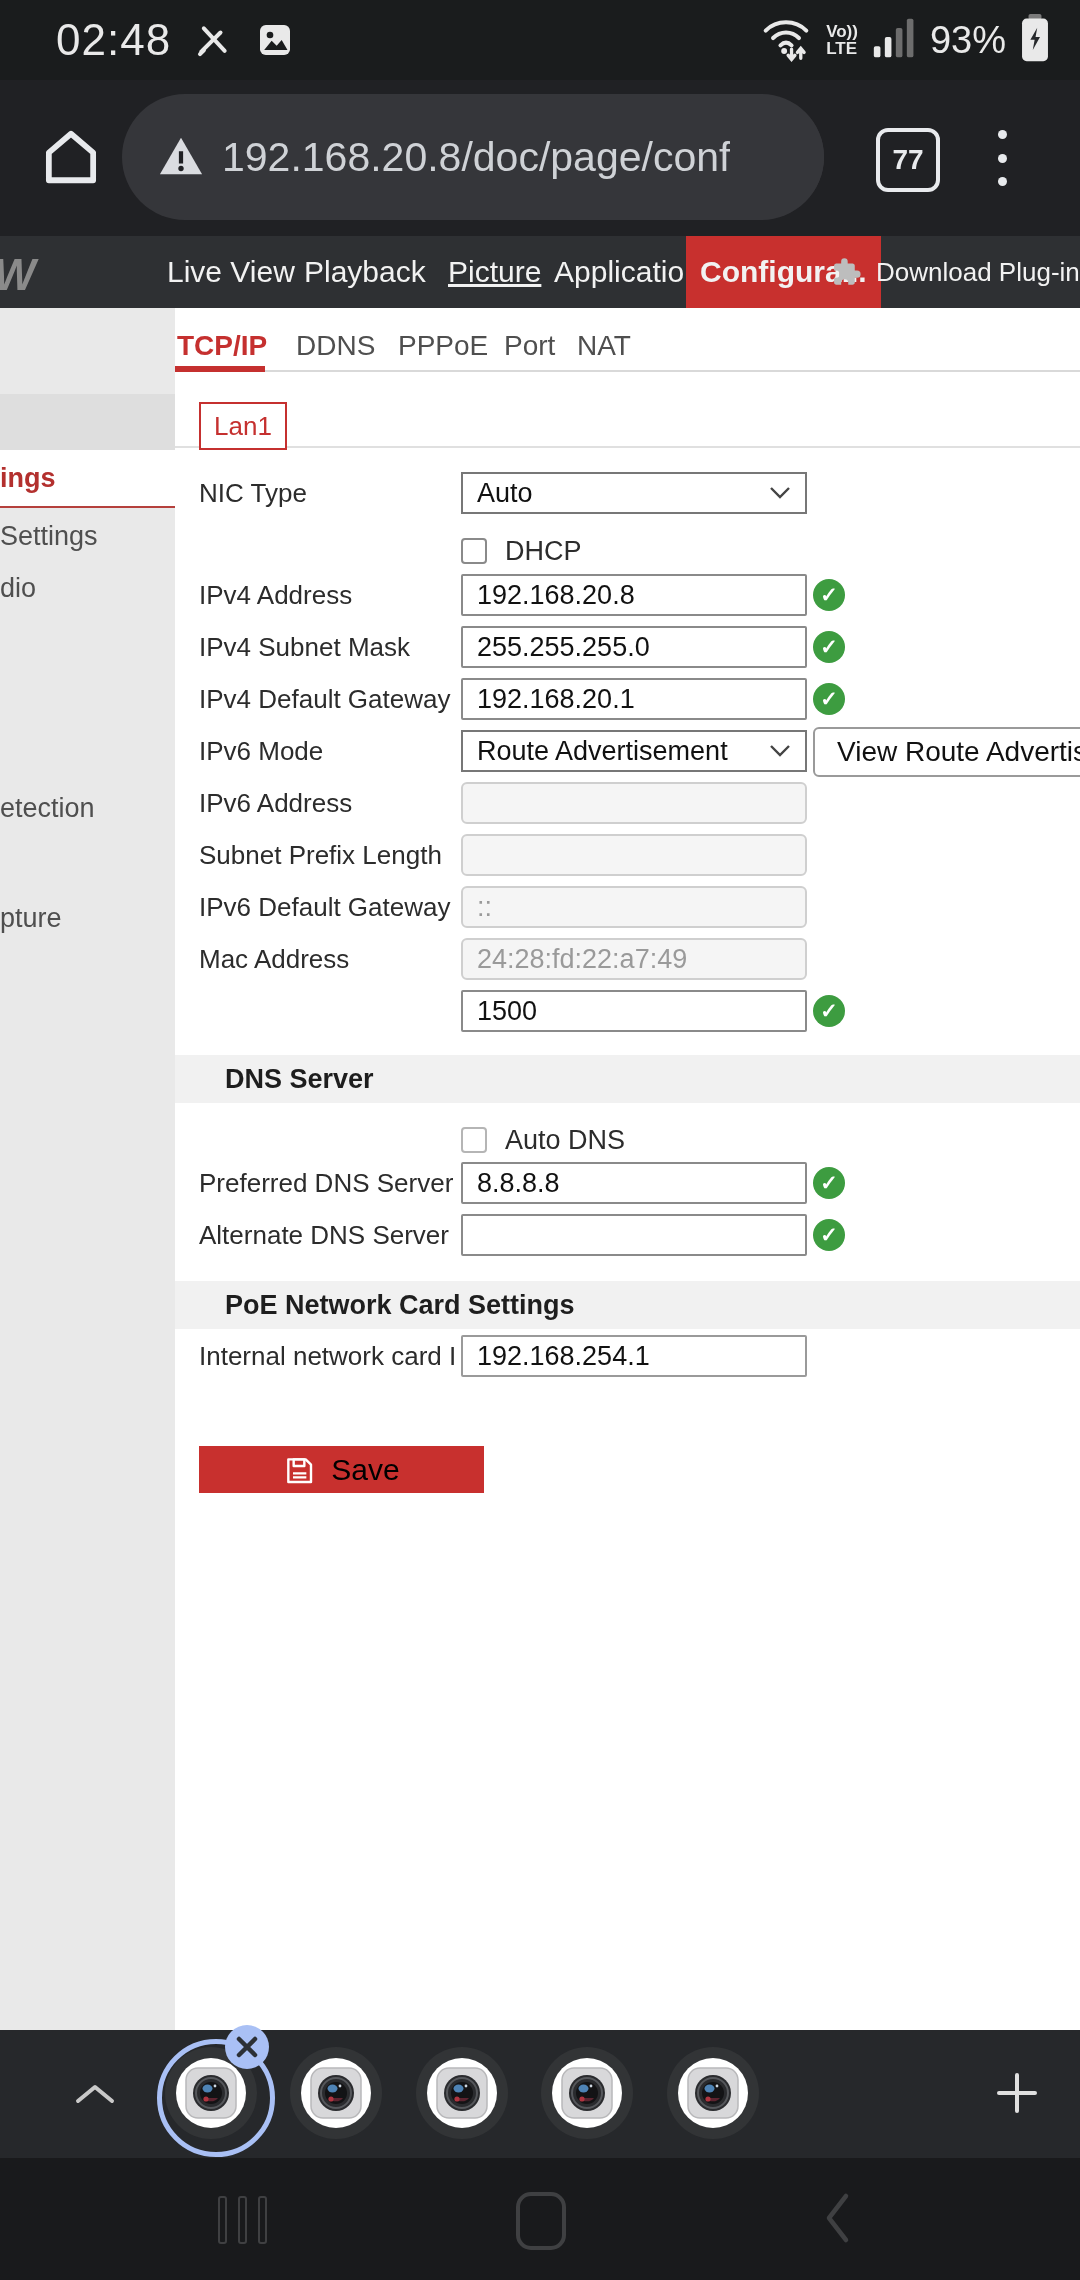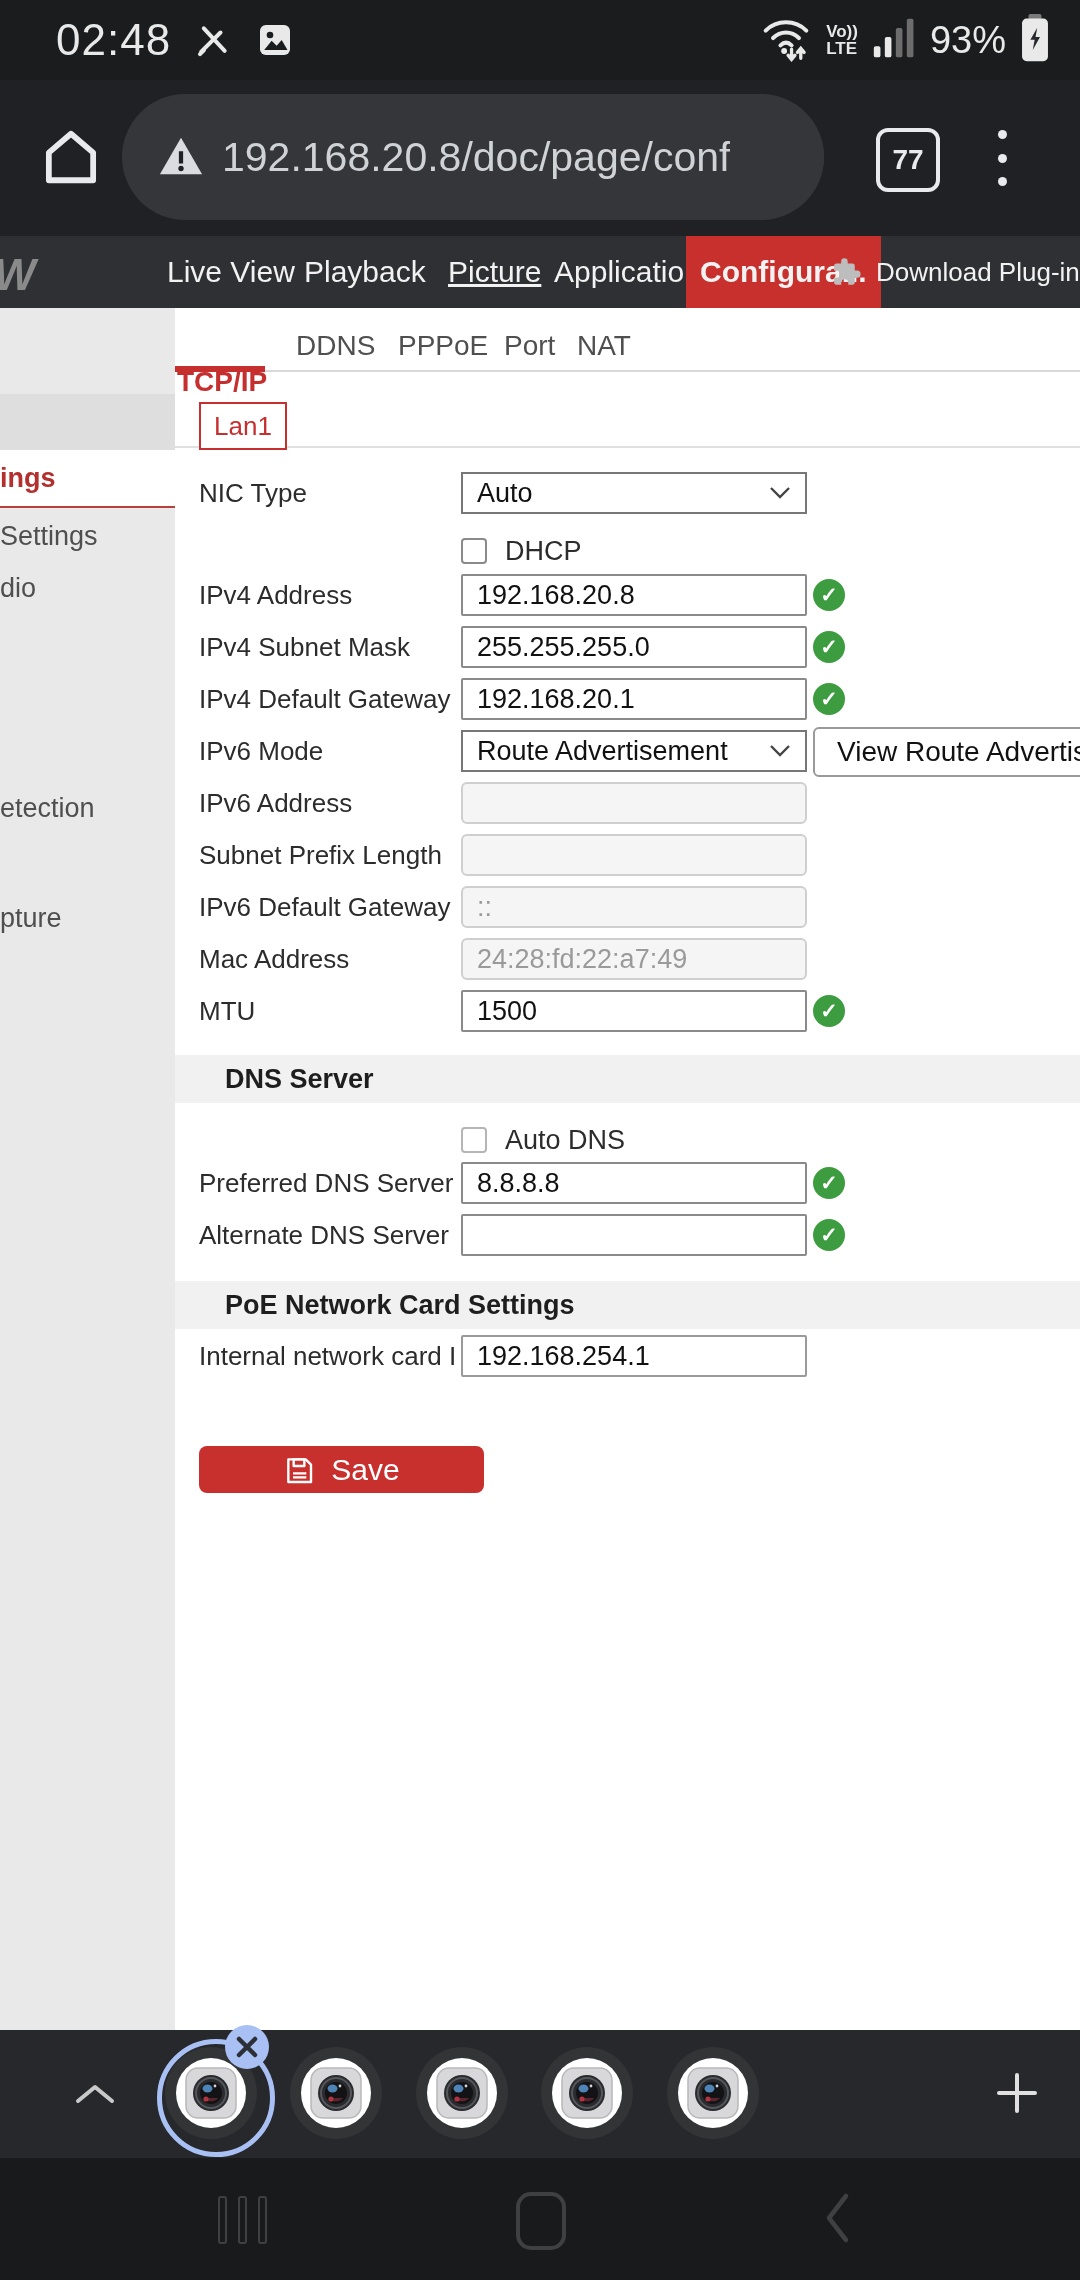--- a/index.html
+++ b/index.html
@@ -73,22 +73,22 @@
   .cbx.light{border-color:#b5b5b5;}
   .cbx-row{display:flex;align-items:center;gap:18px;position:absolute;left:461px;top:0;height:42px;}
   .cbx-label{font-size:27px;color:#2c2c2c;}
   .section-band{position:absolute;left:175px;width:905px;height:48px;background:#f1f1f1;
                 display:flex;align-items:center;}
   .section-band b{margin-left:50px;font-size:27px;color:#1e1e1e;}
   .view-route-btn{position:absolute;left:813px;top:-3px;width:300px;height:46px;background:#fff;
                   border:2px solid #9a9a9a;border-radius:6px;display:flex;align-items:center;
                   font-size:28px;color:#111;padding-left:22px;white-space:nowrap;overflow:hidden;}
   .save-btn{position:absolute;left:199px;top:1446px;width:285px;height:47px;background:#c8302e;border:none;
-            border-radius:8px;display:flex;align-items:center;justify-content:center;gap:16px;
-            color:#ffffff;font-size:30px;font-family:"Liberation Sans",sans-serif;cursor:pointer;}
+            border-radius:0;display:flex;align-items:center;justify-content:center;gap:16px;
+            color:#000000;font-size:30px;font-family:"Liberation Sans",sans-serif;cursor:pointer;}
   
   .edge-toolbar{position:absolute;left:0;top:2030px;width:1080px;height:128px;background:#26282b;}
   .chev-up{position:absolute;left:72px;top:2082px;}
   .cam{position:absolute;top:2047px;width:92px;height:92px;border-radius:50%;background:#323436;
        display:flex;align-items:center;justify-content:center;}
   .cam-circle{width:70px;height:70px;border-radius:50%;background:#fff;display:flex;align-items:center;justify-content:center;}
   .sel-ring{position:absolute;left:157px;top:2039px;width:108px;height:108px;border:5px solid #a9c0f5;border-radius:50%;}
   .x-badge{position:absolute;left:225px;top:2025px;width:44px;height:44px;border-radius:50%;background:#a9c0f5;
            display:flex;align-items:center;justify-content:center;}
   .plus-btn{position:absolute;left:993px;top:2069px;}
@@ -217,21 +217,21 @@
       </div>
       <div class="sb-row" style="top:472px;">
         <span>etection</span>
       </div>
       <div class="sb-row" style="top:582px;">
         <span>pture</span>
       </div>
     </div>
 
     <div class="tabs-line"></div>
-    <span class="tab active" style="left:177px;margin-top:36px;">TCP/IP</span>
+    <span class="tab active" style="left:177px;">TCP/IP</span>
     <span class="tab" style="left:296px;">DDNS</span>
     <span class="tab" style="left:398px;">PPPoE</span>
     <span class="tab" style="left:504px;">Port</span>
     <span class="tab" style="left:577px;">NAT</span>
     <div class="tab-underline"></div>
     <div class="lan-line"></div>
     <div class="lan-tab">Lan1</div>
 
     <div class="frow" style="top:164px;">
       <div class="flabel">NIC Type</div>
@@ -293,21 +293,20 @@
       <div class="flabel">IPv6 Default Gateway</div>
       <input class="ctl tinput dis" disabled="" value="::" style="">
     </div>
 
     <div class="frow" style="top:630px;">
       <div class="flabel">Mac Address</div>
       <input class="ctl tinput dis" disabled="" value="24:28:fd:22:a7:49" style="">
     </div>
 
     <div class="frow" style="top:682px;">
-      <div class="flabel">MTU</div>
       <input class="ctl tinput" value="1500" style="">
       <span class="vcheck">✓</span>
     </div>
 
     <div class="section-band" style="top:747px;">
       <b>DNS Server</b>
     </div>
     <div class="frow" style="top:811px;">
       <div class="cbx-row">
         <span class="cbx light"></span>

